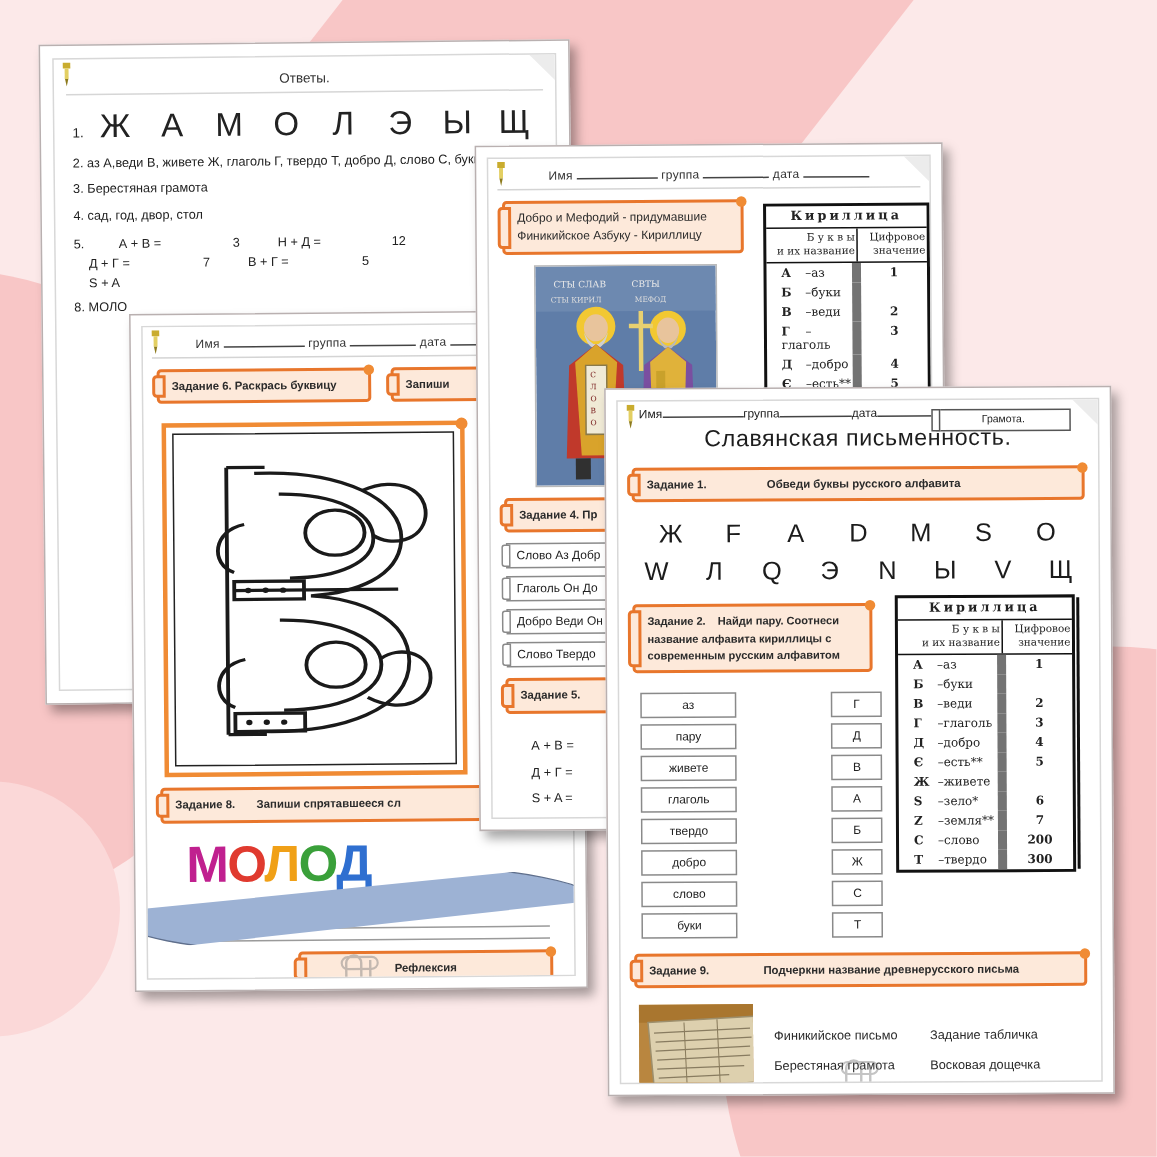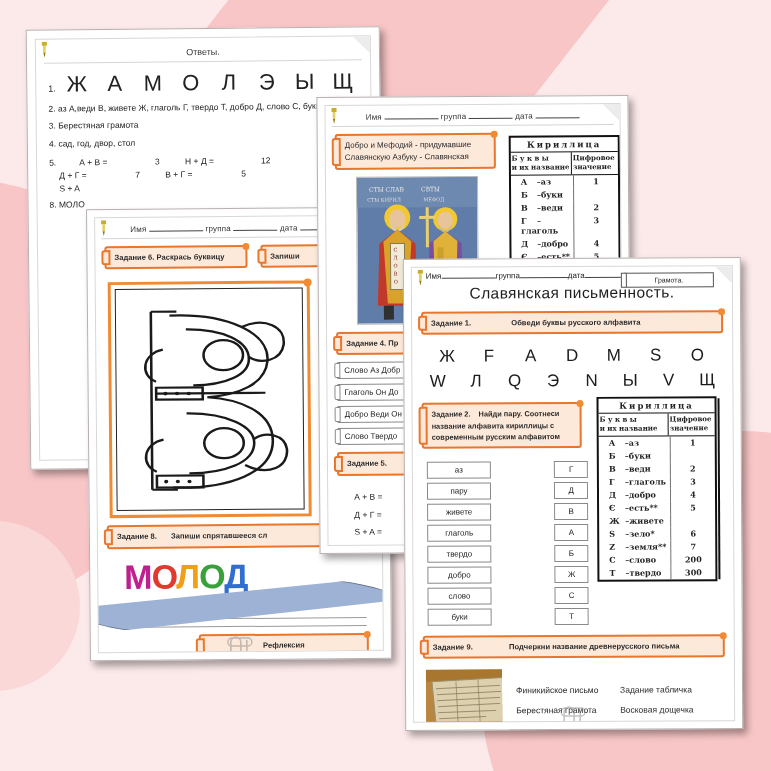--- a/index.html
+++ b/index.html
@@ -97,26 +97,26 @@
   .match{display:flex;padding:2px 0 0 0;}
   .match .col-l{width:92px;padding-left:14px;}
   .match .col-r{width:52px;padding-left:62px;}
   .match .col-l .wbox{display:block;margin:4px 0;width:54px;padding:3px 4px;}
   .match .col-r .wbox{display:block;margin:4px 0;width:24px;padding:3px 4px;}
 
   
   .cyr{border:2px solid #111;background:#fff;font-family:"DejaVu Serif",serif;}
   .cyr .cap{text-align:center;font-weight:bold;font-size:8.5px;letter-spacing:2px;
       border-bottom:1px solid #111;padding:2px 0;}
-  .cyr .hd{display:flex;border-bottom:1px solid #111;font-weight:bold;font-size:7px;text-align:left;}
+  .cyr .hd{display:flex;border-bottom:1px solid #111;font-weight:normal;font-size:7px;text-align:right;}
   .cyr .hd div{padding:2px 1px;line-height:1.25;}
   .cyr .hd .c1{flex:1;border-right:1px solid #111;}
   .cyr .hd .c2{width:44px;}
   .cyr .rw{display:flex;font-size:8px;}
-  .cyr .rw .c1{flex:1;border-right:1px solid #737373;padding:1.5px 0 1.5px 10px;font-weight:bold;}
+  .cyr .rw .c1{flex:1;border-right:6px solid #737373;padding:1.5px 0 1.5px 10px;font-weight:normal;}
   .cyr .rw .c1 b{display:inline-block;width:16px;}
   .cyr .rw .c2{width:44px;text-align:center;padding:1.5px 0;font-weight:bold;}
   .cyrwrap{position:relative;}
   .cyrwrap:after{content:"";position:absolute;right:-3px;top:2px;bottom:2px;width:2px;background:#111;}
 
   
   .bukv{
     position:relative;margin:6px 12px;border:3px solid #f08b34;background:#fff;height:230px;
   }
   .bukv .ink{position:absolute;inset:4px;border:1px solid #222;}
@@ -280,21 +280,21 @@
       <span>дата</span>
       <span class="u" style="width:44px"></span>
     </div>
     <div class="hdr-rule"></div>
 
     <div style="display:flex;">
       <div style="width:180px;">
         <div class="banner soft">
           <span class="dot"></span>
           <div>Добро и Мефодий -  придумавшие</div>
-          <div>Славянскую Азбуку -  Славянская</div>
+          <div>Финикийское Азбуку -  Кириллицу</div>
         </div>
 
         <div style="margin:6px 0 0 30px;width:120px;height:146px;" class="icon-img">
           <svg viewBox="0 0 120 146" width="120" height="146">
             <rect width="120" height="146" fill="#5f7da8"></rect>
             <rect y="0" width="120" height="30" fill="#6d89b0"></rect>
             <text x="12" y="14" font-size="6" fill="#e8e8e8" font-family="DejaVu Serif">СТЫ СЛАВ</text>
             <text x="64" y="14" font-size="6" fill="#e8e8e8" font-family="DejaVu Serif">СВТЫ</text>
             <text x="10" y="24" font-size="5" fill="#dcdcdc" font-family="DejaVu Serif">СТЫ КИРИЛ</text>
             <text x="66" y="24" font-size="5" fill="#dcdcdc" font-family="DejaVu Serif">МЕФОД</text>

